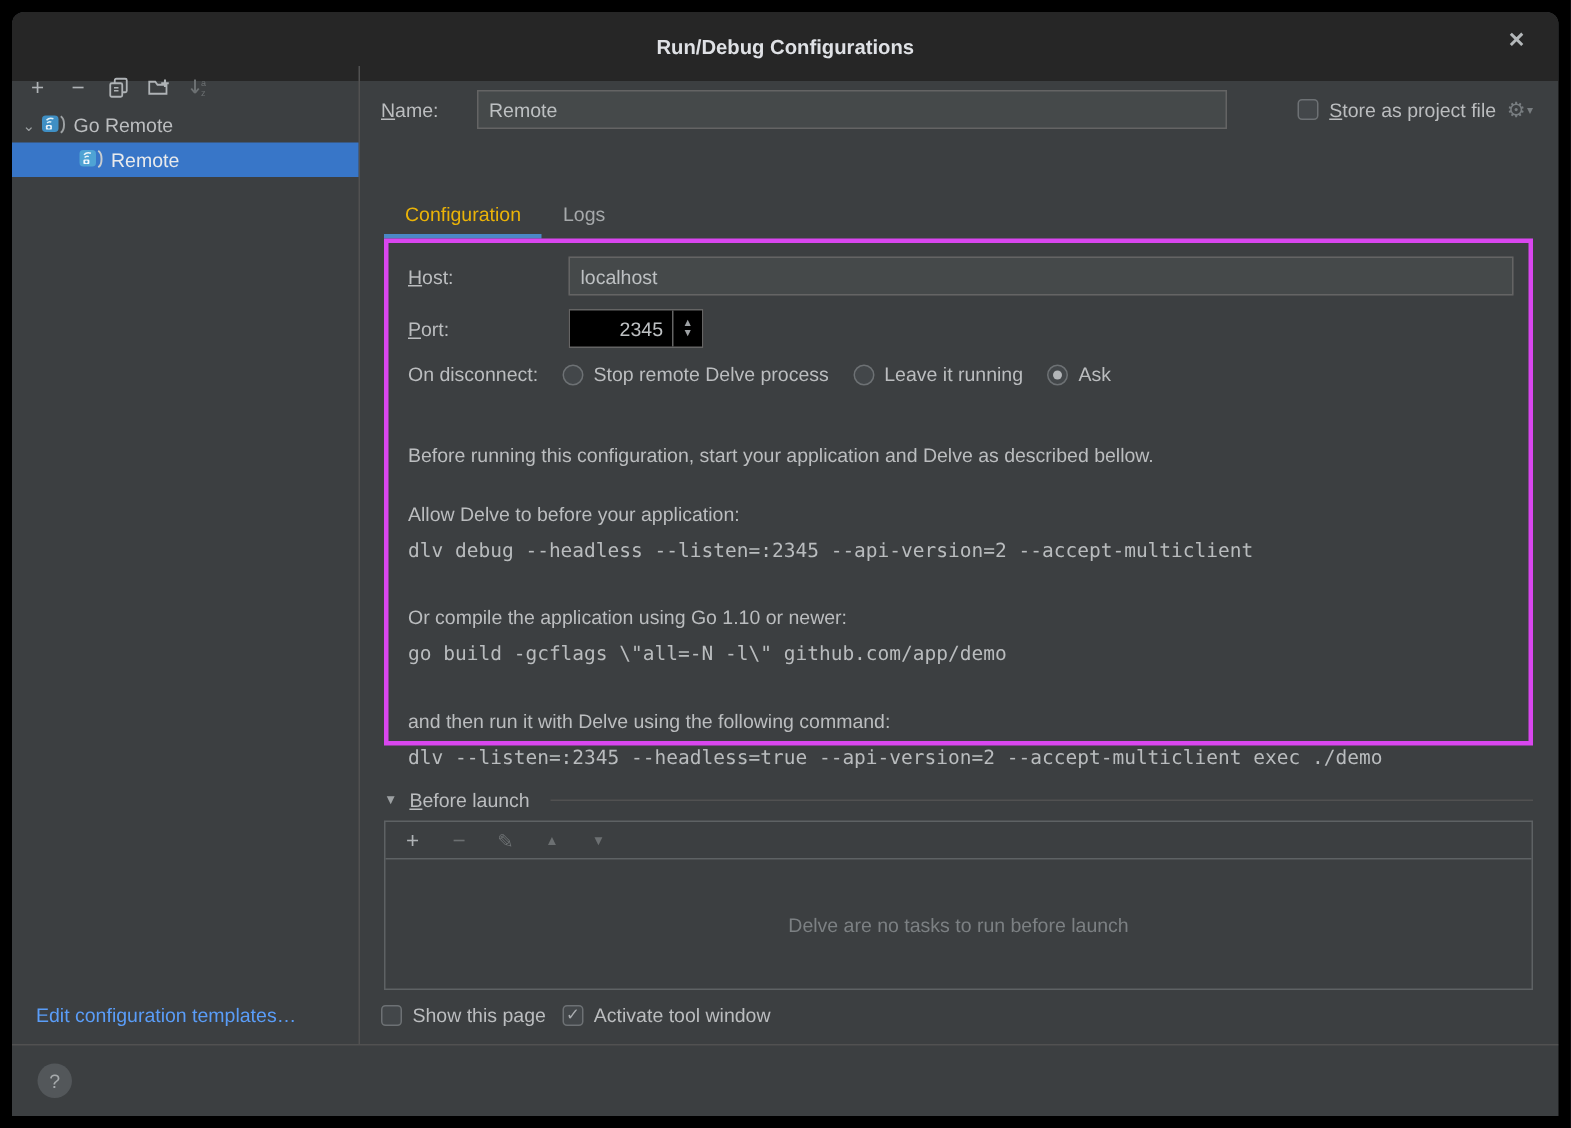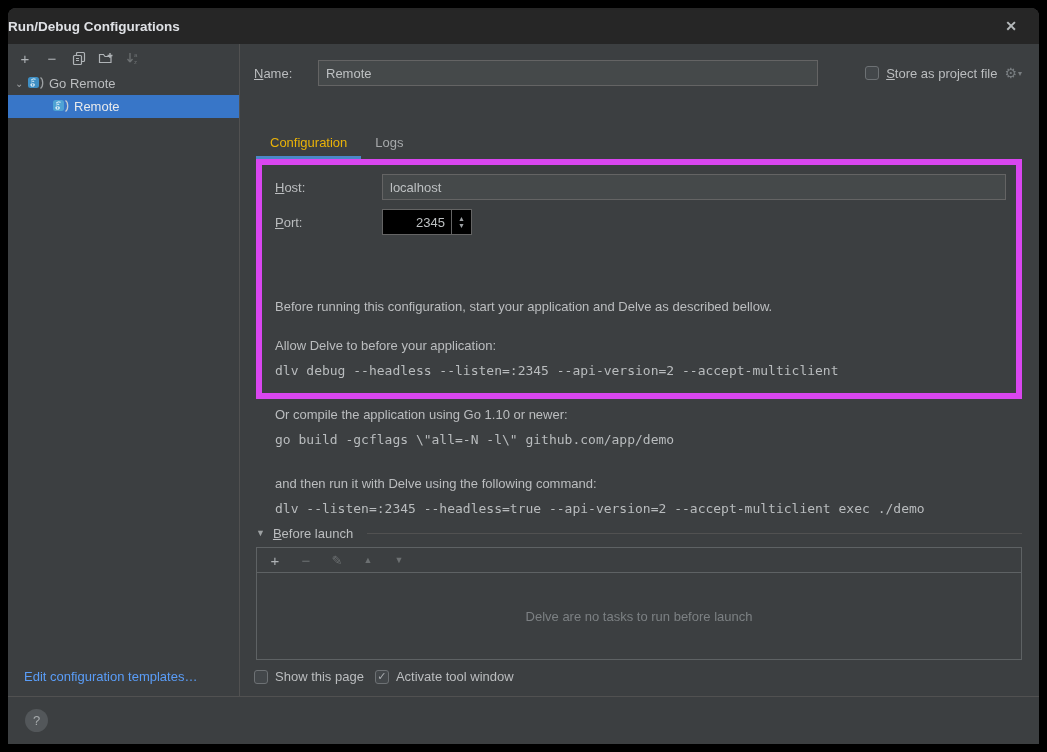--- a/index.html
+++ b/index.html
@@ -2,22 +2,22 @@
 <html><head>
 <meta charset="utf-8">
 <style>
   * { margin:0; padding:0; box-sizing:border-box; }
   html,body { width:1047px; height:752px; background:#000; overflow:hidden;
               font-family:"Liberation Sans", sans-serif; }
   .window { position:absolute; left:8px; top:8px; right:8px; bottom:8px;
             background:#3c3f41; border-radius:8px 8px 0 0; overflow:hidden; }
 
   
-  .titlebar { position:absolute; left:0; top:0; right:0; height:36px; background:#262626;
-              display:flex; align-items:center; }
+  .titlebar { position:absolute; left:0; top:0; right:0; height:46px; background:#262626;
+              display:flex; align-items:center; justify-content:center; }
   .titlebar .title { color:#dfe1e5; font-size:13.5px; font-weight:bold; }
   .close-btn { position:absolute; right:14px; top:0; height:36px; width:28px; display:flex;
                align-items:center; justify-content:center; color:#b4b8ba; font-size:14px;
                font-weight:bold; cursor:default; }
 
   
   .sidebar { position:absolute; left:0; top:36px; width:232px; bottom:48px;
              border-right:1px solid #515151; }
   .side-toolbar { height:28px; display:flex; align-items:center; padding-left:8px; gap:9px; }
   .tb-icon { width:18px; height:18px; display:flex; align-items:center; justify-content:center;
@@ -47,22 +47,22 @@
   .gear { color:#787d80; font-size:14px; display:flex; align-items:center; }
   .gear .dd { font-size:8px; margin-left:1px; }
 
   .tabs { position:absolute; left:15px; top:84px; display:flex; }
   .tab { padding:0 14px; height:28px; display:flex; align-items:center; color:#eab308;
          position:relative; }
   .tab.inactive { color:#a6a9ab; }
   .tab.active::after { content:""; position:absolute; left:0; right:0; bottom:-3px; height:3px;
                        background:#4a88c7; }
 
-  .panel1 { position:absolute; left:15px; right:17px; top:115px; height:240px;
-            border:6px solid #d946ef; }
+  .panel1 { position:absolute; left:15px; right:17px; top:115px; height:338px;
+            border:3px solid #d946ef; }
   .row { display:flex; align-items:center; position:absolute; left:13px; right:10px; }
   .host-row { top:9px; }  .host-row label { width:107px; }
   .host-field { flex:1; }
   .port-row { top:44px; } .port-row label { width:107px; }
   .spinner { display:flex; align-items:stretch; width:90px; height:26px;
              background:#000000; border:1px solid #646464; }
   .spinner .val { flex:1; display:flex; align-items:center; justify-content:flex-end;
                   padding-right:6px; color:#bdc0c2; }
   .spin-btns { width:20px; border-left:1px solid #646464; display:flex; flex-direction:column;
                align-items:center; justify-content:center; color:#9da1a4; font-size:7px;
@@ -198,20 +198,37 @@
         <label><span class="mn">P</span><span>ort:</span></label>
         <div class="spinner">
           <span class="val">2345</span>
           <span class="spin-btns">
             <span>▲</span>
             <span>▼</span>
           </span>
         </div>
       </div>
 
+      <div class="row disc-row">
+        <label style="margin-right:0;">On disconnect:</label>
+        <span class="radio-item">
+          <span class="radio"></span>
+          <span>Stop remote Delve process</span>
+        </span>
+        <span class="radio-item">
+          <span class="radio"></span>
+          <span>Leave it running</span>
+        </span>
+        <span class="radio-item">
+          <span class="radio">
+              <span class="dot"></span>
+            </span>
+          <span>Ask</span>
+        </span>
+      </div>
 
       <div class="instructions">
         <div class="iline">Before running this configuration, start your application and Delve as described bellow.</div>
         <div class="iline gap-lg">Allow Delve to before your application:</div>
         <div class="iline mono gap-sm">dlv debug --headless --listen=:2345 --api-version=2 --accept-multiclient</div>
         <div class="iline gap-xl">Or compile the application using Go 1.10 or newer:</div>
         <div class="iline mono gap-sm">go build -gcflags \"all=-N -l\" github.com/app/demo</div>
         <div class="iline gap-xl">and then run it with Delve using the following command:</div>
         <div class="iline mono gap-sm">dlv --listen=:2345 --headless=true --api-version=2 --accept-multiclient exec ./demo</div>
       </div>

